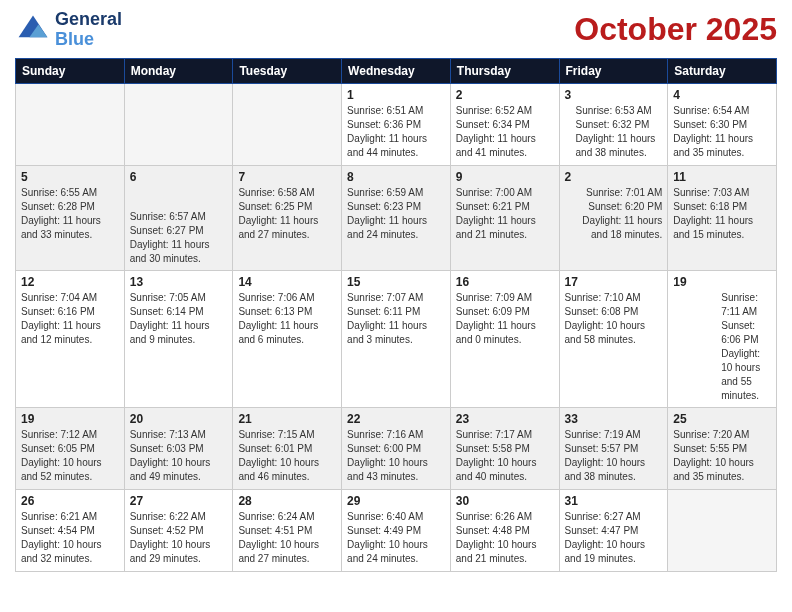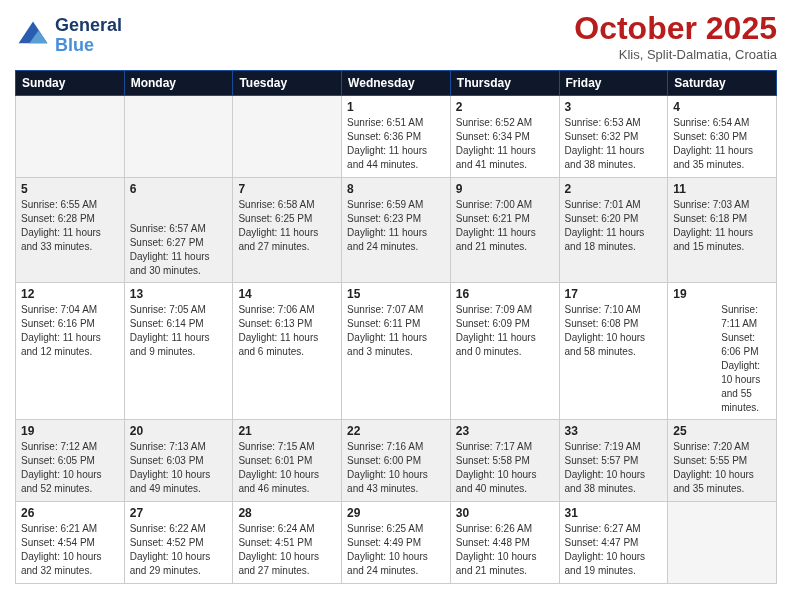--- a/index.html
+++ b/index.html
@@ -105,21 +105,20 @@
         <polygon points="20,4 36,28 4,28" fill="#2a5db0"></polygon>
         <polygon points="26,14 36,28 16,28" fill="#5a9fd4"></polygon>
       </svg>
       <div class="logo-text">
         <div>General</div>
         <div><span>Blue</span></div>
       </div>
     </div>
     <div class="title-block">
       <div class="month-title">October 2025</div>
-      <div class="location">Klis, Split-Dalmatia, Croatia</div>
     </div>
   </div>
 
   <table class="calendar">
     <thead>
       <tr>
         <th>Sunday</th>
         <th>Monday</th>
         <th>Tuesday</th>
         <th>Wednesday</th>
@@ -142,21 +141,21 @@
           </td>
           <td>
             <span class="day-num">2</span>
             <div class="day-info" style="white-space: pre-line;">Sunrise: 6:52 AM
 Sunset: 6:34 PM
 Daylight: 11 hours
 and 41 minutes.</div>
           </td>
           <td>
             <span class="day-num">3</span>
-            <div class="day-info" style="white-space: pre-line;">Sunrise: 6:53 AM
+            <div class="day-info" style="white-space: pre-line; margin-left: 11px;">Sunrise: 6:53 AM
 Sunset: 6:32 PM
 Daylight: 11 hours
 and 38 minutes.</div>
           </td>
           <td>
             <span class="day-num">4</span>
             <div class="day-info" style="white-space: pre-line;">Sunrise: 6:54 AM
 Sunset: 6:30 PM
 Daylight: 11 hours
 and 35 minutes.</div>
@@ -193,21 +192,21 @@
           </td>
           <td>
             <span class="day-num">9</span>
             <div class="day-info" style="white-space: pre-line;">Sunrise: 7:00 AM
 Sunset: 6:21 PM
 Daylight: 11 hours
 and 21 minutes.</div>
           </td>
           <td>
             <span class="day-num">2</span>
-            <div class="day-info" style="white-space: pre-line;">Sunrise: 7:01 AM
+            <div class="day-info" style="white-space: pre-line; text-align: right;">Sunrise: 7:01 AM
 Sunset: 6:20 PM
 Daylight: 11 hours
 and 18 minutes.</div>
           </td>
           <td>
             <span class="day-num">11</span>
             <div class="day-info" style="white-space: pre-line;">Sunrise: 7:03 AM
 Sunset: 6:18 PM
 Daylight: 11 hours
 and 15 minutes.</div>
@@ -332,21 +331,21 @@
           </td>
           <td>
             <span class="day-num">28</span>
             <div class="day-info" style="white-space: pre-line;">Sunrise: 6:24 AM
 Sunset: 4:51 PM
 Daylight: 10 hours
 and 27 minutes.</div>
           </td>
           <td>
             <span class="day-num">29</span>
-            <div class="day-info" style="white-space: pre-line;">Sunrise: 6:25 AM
+            <div class="day-info" style="white-space: pre-line;">Sunrise: 6:40 AM
 Sunset: 4:49 PM
 Daylight: 10 hours
 and 24 minutes.</div>
           </td>
           <td>
             <span class="day-num">30</span>
             <div class="day-info" style="white-space: pre-line;">Sunrise: 6:26 AM
 Sunset: 4:48 PM
 Daylight: 10 hours
 and 21 minutes.</div>

